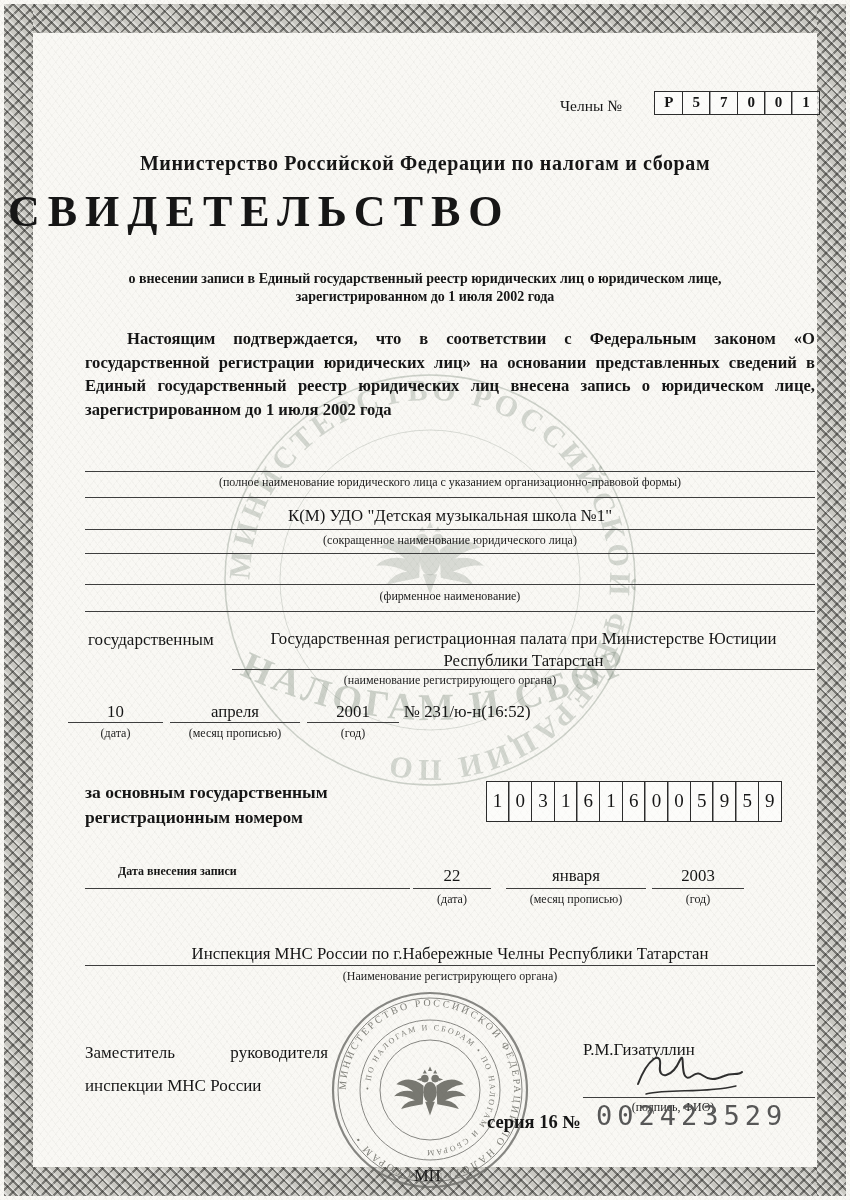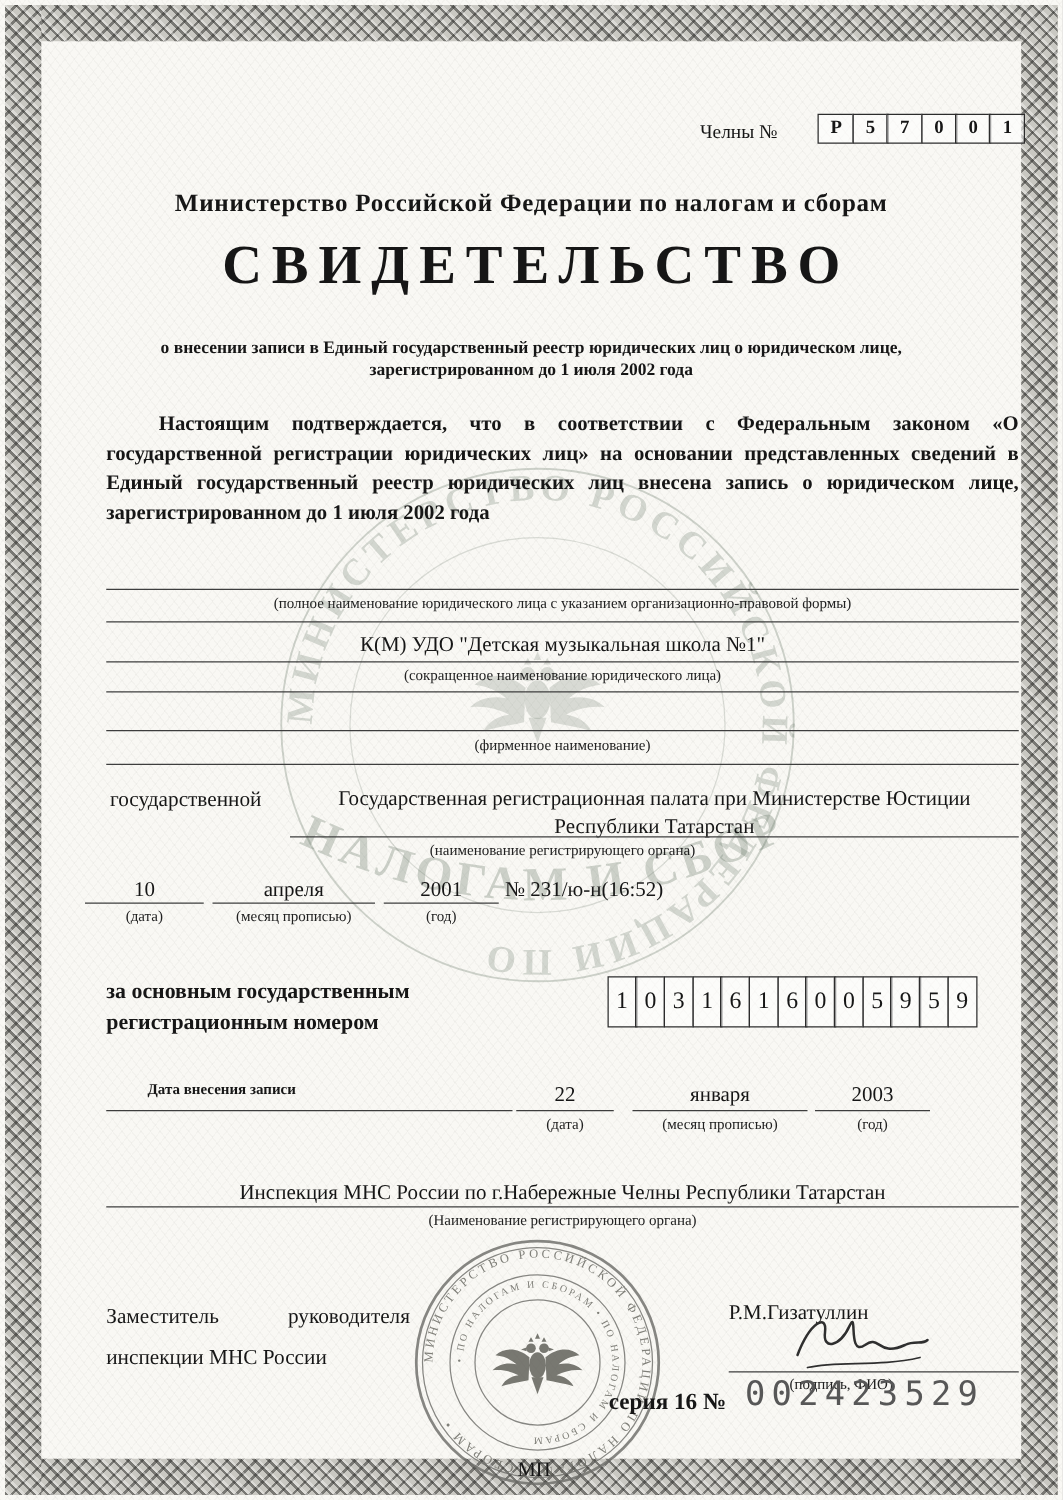--- a/index.html
+++ b/index.html
@@ -47,21 +47,21 @@
 
   #formno{ left:560px; top:97px; font-size:15.5px; }
   #formcode{ left:656px; top:91px; display:flex; }
   .fbox{
     width:29px; height:24px; border:1.6px solid #2c2c2c; margin-left:-1.6px;
     font-weight:700; font-size:15px; line-height:21px; text-align:center;
     background:rgba(255,255,255,0.55);
   }
 
   #ministry{ left:0; right:0; top:152px; text-align:center; font-weight:700; font-size:20px; letter-spacing:0.6px; }
-  #certtitle{ left:0; right:0; top:186px; text-align:center; font-weight:700; font-size:44px; letter-spacing:8px; text-indent:8px; }
+  #certtitle{ left:0; right:0; top:186px; text-align:left; font-weight:700; font-size:44px; letter-spacing:8px; text-indent:8px; }
   #subtitle{ left:85px; width:680px; top:270px; font-weight:700; font-size:14px; text-align:center; line-height:1.3; }
   #mainpar{ left:85px; width:730px; top:327px; font-weight:700; font-size:16.6px; text-align:justify; text-indent:42px; line-height:1.42; }
 
   .rule{ border-top:1.2px solid #3e3e3e; height:0; }
   .caption{ text-align:center; font-size:12px; color:#222; }
   .val{ text-align:center; font-size:16.8px; }
 
   #fullname{ left:85px; width:730px; top:424px; line-height:1.35; }
   #rule1{ left:85px; width:730px; top:471px; }
   #cap1{ left:85px; width:730px; top:475px; }
@@ -199,21 +199,21 @@
     <div id="cap1" class="caption">(полное наименование юридического лица с указанием организационно-правовой формы)</div>
     <div id="rule2" class="rule"></div>
     <div id="shortname" class="val">К(М) УДО "Детская музыкальная школа №1"</div>
     <div id="rule3" class="rule"></div>
     <div id="cap2" class="caption">(сокращенное наименование юридического лица)</div>
     <div id="rule4" class="rule"></div>
     <div id="rule5" class="rule"></div>
     <div id="cap3" class="caption">(фирменное наименование)</div>
     <div id="rule6" class="rule"></div>
 
-    <div id="reglabel">государственной</div>
+    <div id="reglabel">государственным</div>
     <div id="authority">Государственная регистрационная палата при Министерстве Юстиции Республики Татарстан</div>
     <div id="rule7" class="rule"></div>
     <div id="cap4" class="caption">(наименование регистрирующего органа)</div>
 
     <div id="dc1" class="dcol">
       <div class="val">10</div>
       <div class="rule"></div>
       <div class="caption">(дата)</div>
     </div>
     <div id="dc2" class="dcol">

